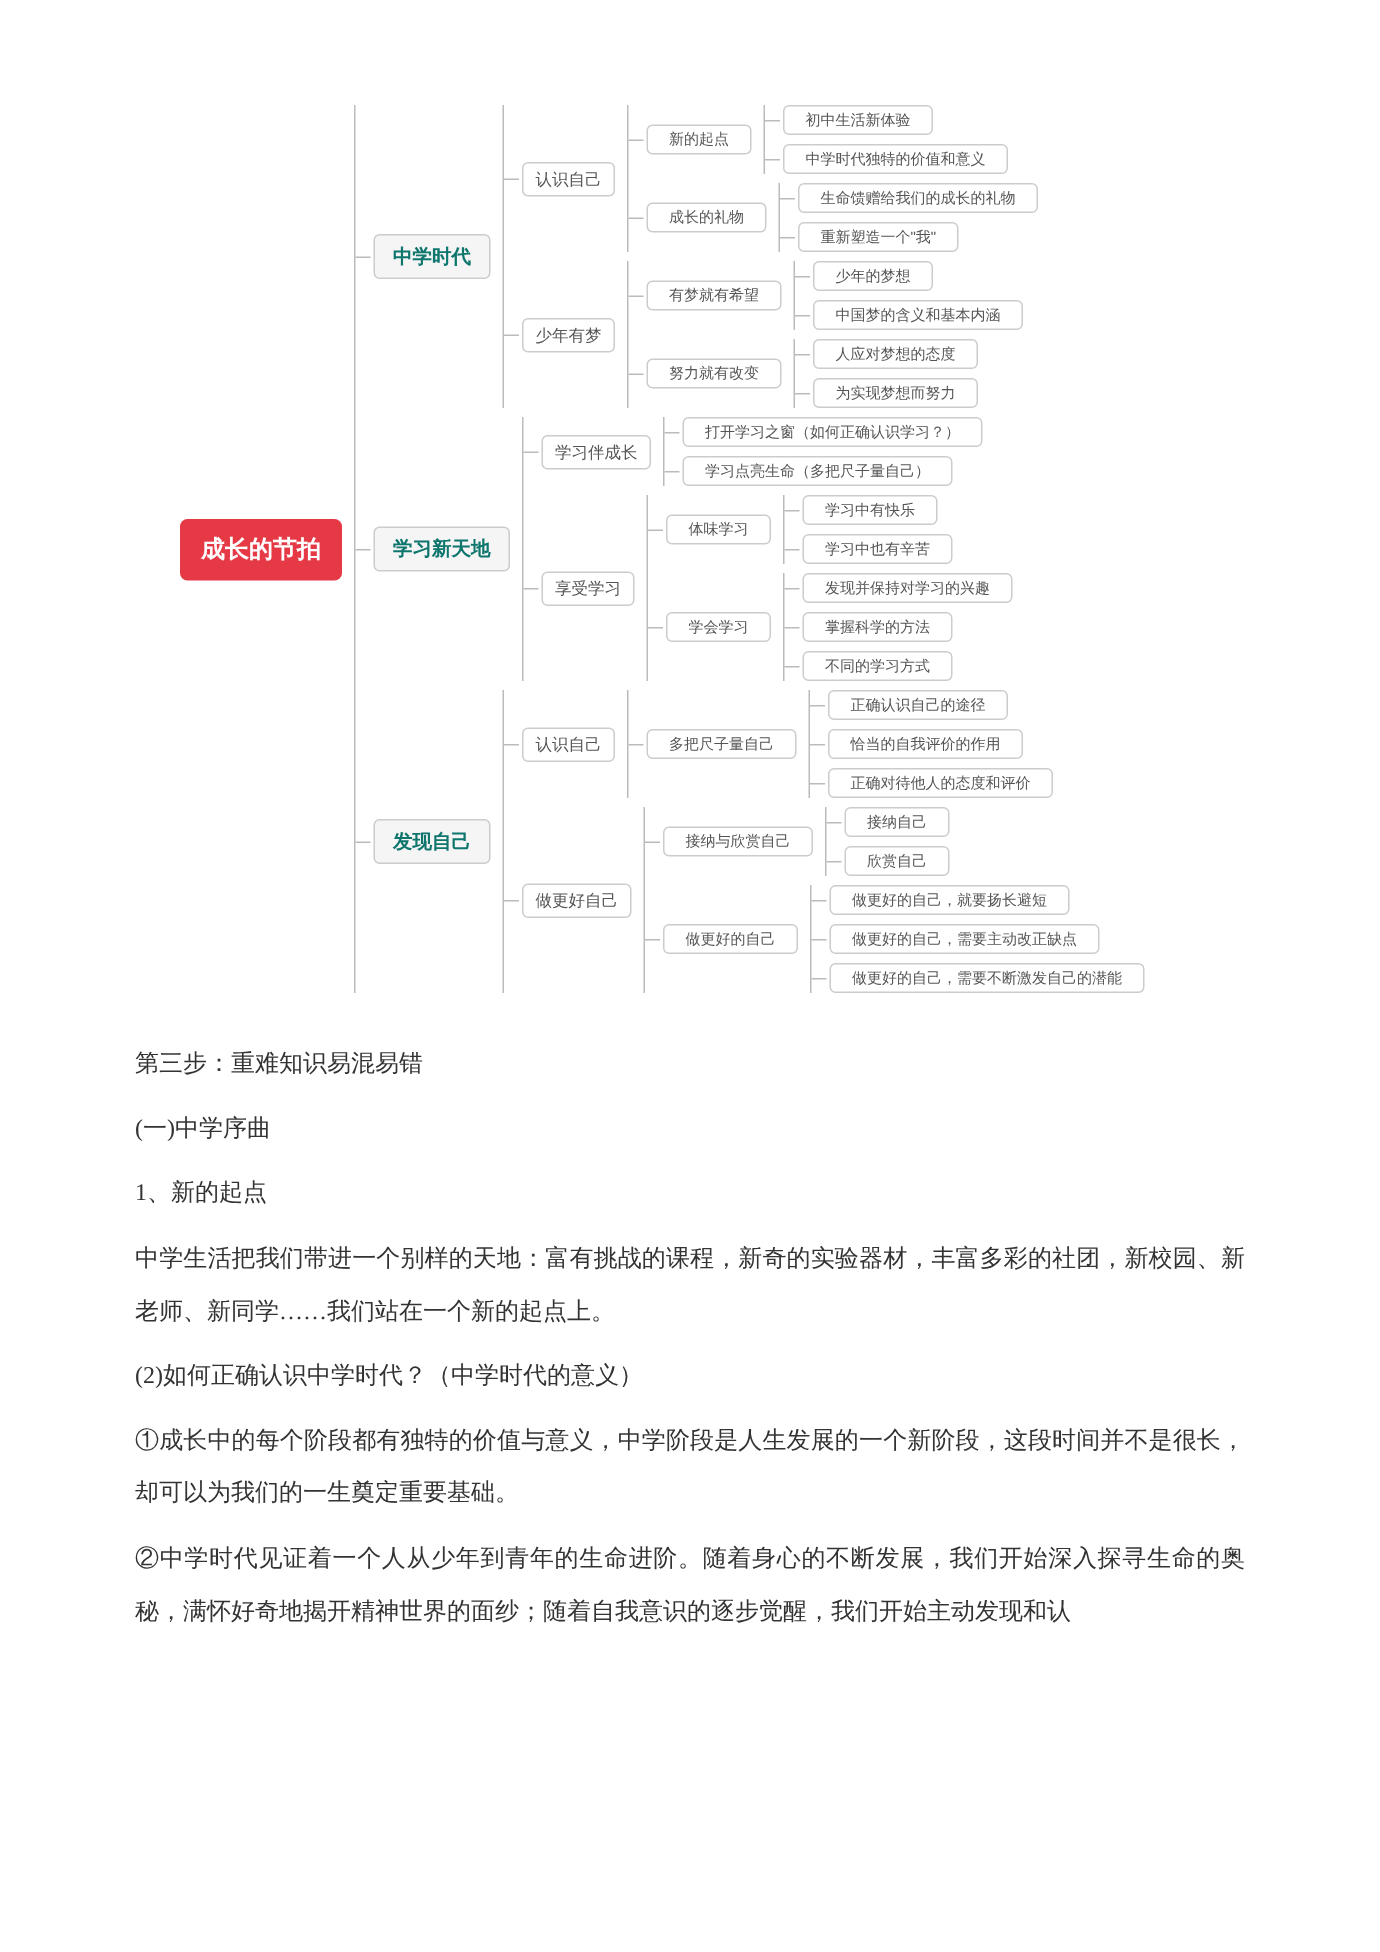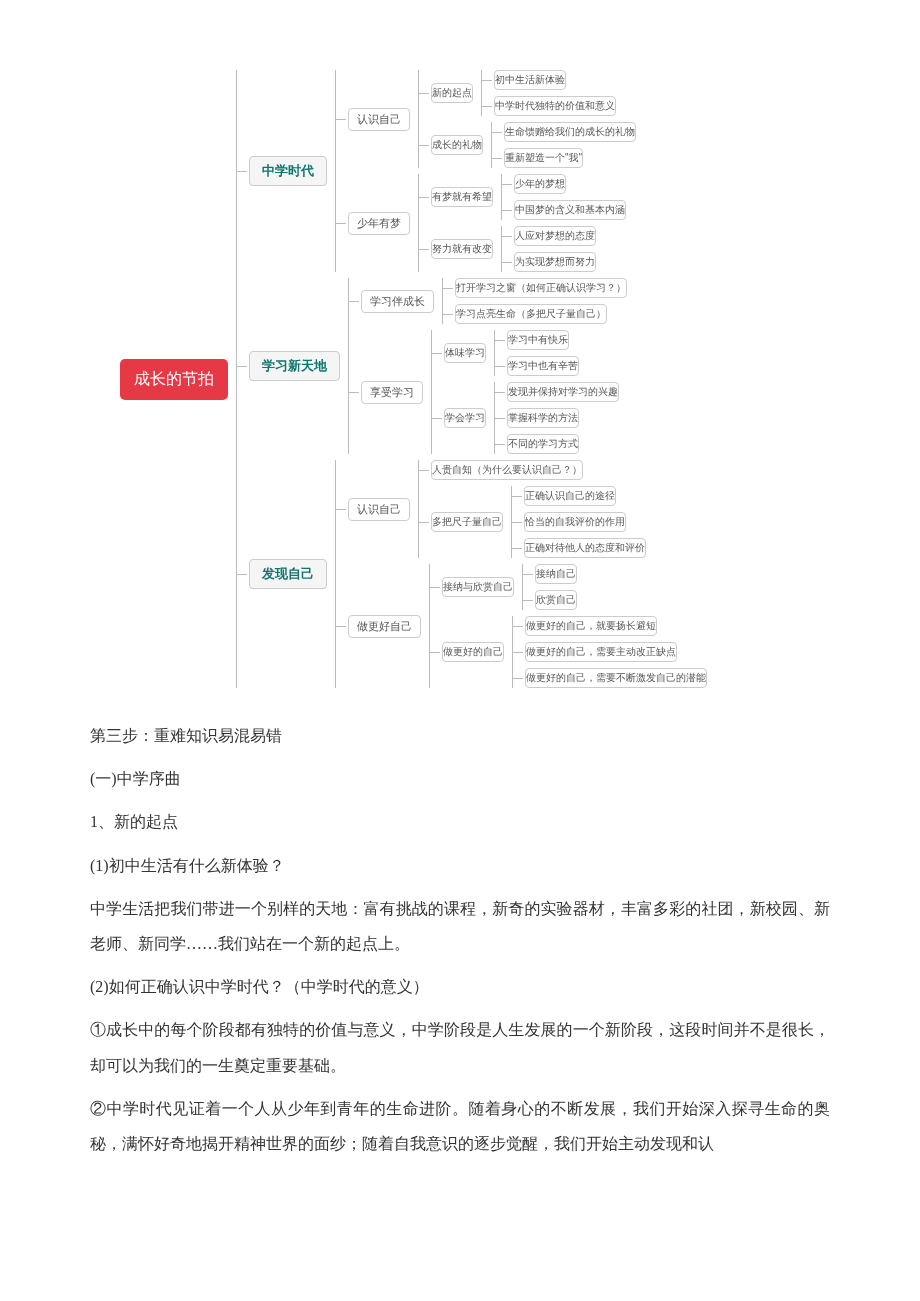--- a/index.html
+++ b/index.html
@@ -1,24 +1,24 @@
 <!DOCTYPE html>
 <html><head>
 <meta charset="utf-8">
 <style>
 body{margin:0;background:#fff;font-family:"SimSun","STSong",serif;font-size:16px;color:#333;width:920px}
 .page{padding:70px 90px 60px 90px}
 .mindmap{margin:0 0 30px 30px;font-family:"Microsoft YaHei","SimHei",sans-serif;font-size:11px}
 .mm{display:flex;align-items:center}
-.root{background:#e63946;color:#fff;font-size:16px;font-weight:normal;padding:10px 14px;border-radius:5px;white-space:nowrap}
+.root{background:#e63946;color:#fff;font-size:16px;font-weight:bold;padding:10px 14px;border-radius:5px;white-space:nowrap}
 .kids{display:flex;flex-direction:column;justify-content:center;gap:6px;margin-left:8px;border-left:1px solid #bbb;padding-left:0}
 .br{display:flex;align-items:center;position:relative}
 .br::before{content:"";width:10px;height:1px;background:#bbb;margin-right:2px}
 .node{background:#fff;border:1px solid #ccc;border-radius:4px;padding:3px 8px;white-space:nowrap;color:#555}
-.node.tight{padding:2px 0;font-size:10px}
+.node.tight{padding:2px 14px;font-size:10px}
 .section-title{background:#f5f5f5;border:1px solid #ccc;border-radius:4px;padding:5px 12px;font-size:13px;color:#0f766e;font-weight:bold}
 .content p{line-height:2.2;margin:0 0 8px 0;text-align:justify}
 </style>
 </head>
 <body>
 
 <div class="page">
   <div class="mindmap">
     <div class="mm">
       <div class="root">成长的节拍</div>
@@ -131,23 +131,20 @@
           </div>
         </div>
 
         <div class="br">
           <div class="section-title">发现自己</div>
           <div class="kids">
             <div class="br">
               <div class="node">认识自己</div>
               <div class="kids">
                 <div class="br">
-                    <div class="node tight">人贵自知（为什么要认识自己？）</div>
-                  </div>
-                <div class="br">
                   <div class="node tight">多把尺子量自己</div>
                   <div class="kids">
                     <div class="br">
                         <div class="node tight">正确认识自己的途径</div>
                       </div>
                     <div class="br">
                         <div class="node tight">恰当的自我评价的作用</div>
                       </div>
                     <div class="br">
                         <div class="node tight">正确对待他人的态度和评价</div>
@@ -190,19 +187,18 @@
         </div>
 
       </div>
     </div>
   </div>
 
   <div class="content">
     <p>第三步：重难知识易混易错</p>
     <p>(一)中学序曲</p>
     <p>1、新的起点</p>
-    <p>(1)初中生活有什么新体验？</p>
     <p>中学生活把我们带进一个别样的天地：富有挑战的课程，新奇的实验器材，丰富多彩的社团，新校园、新老师、新同学……我们站在一个新的起点上。</p>
     <p>(2)如何正确认识中学时代？（中学时代的意义）</p>
     <p>①成长中的每个阶段都有独特的价值与意义，中学阶段是人生发展的一个新阶段，这段时间并不是很长，却可以为我们的一生奠定重要基础。</p>
     <p>②中学时代见证着一个人从少年到青年的生命进阶。随着身心的不断发展，我们开始深入探寻生命的奥秘，满怀好奇地揭开精神世界的面纱；随着自我意识的逐步觉醒，我们开始主动发现和认</p>
   </div>
 </div>
 
 </body></html>

